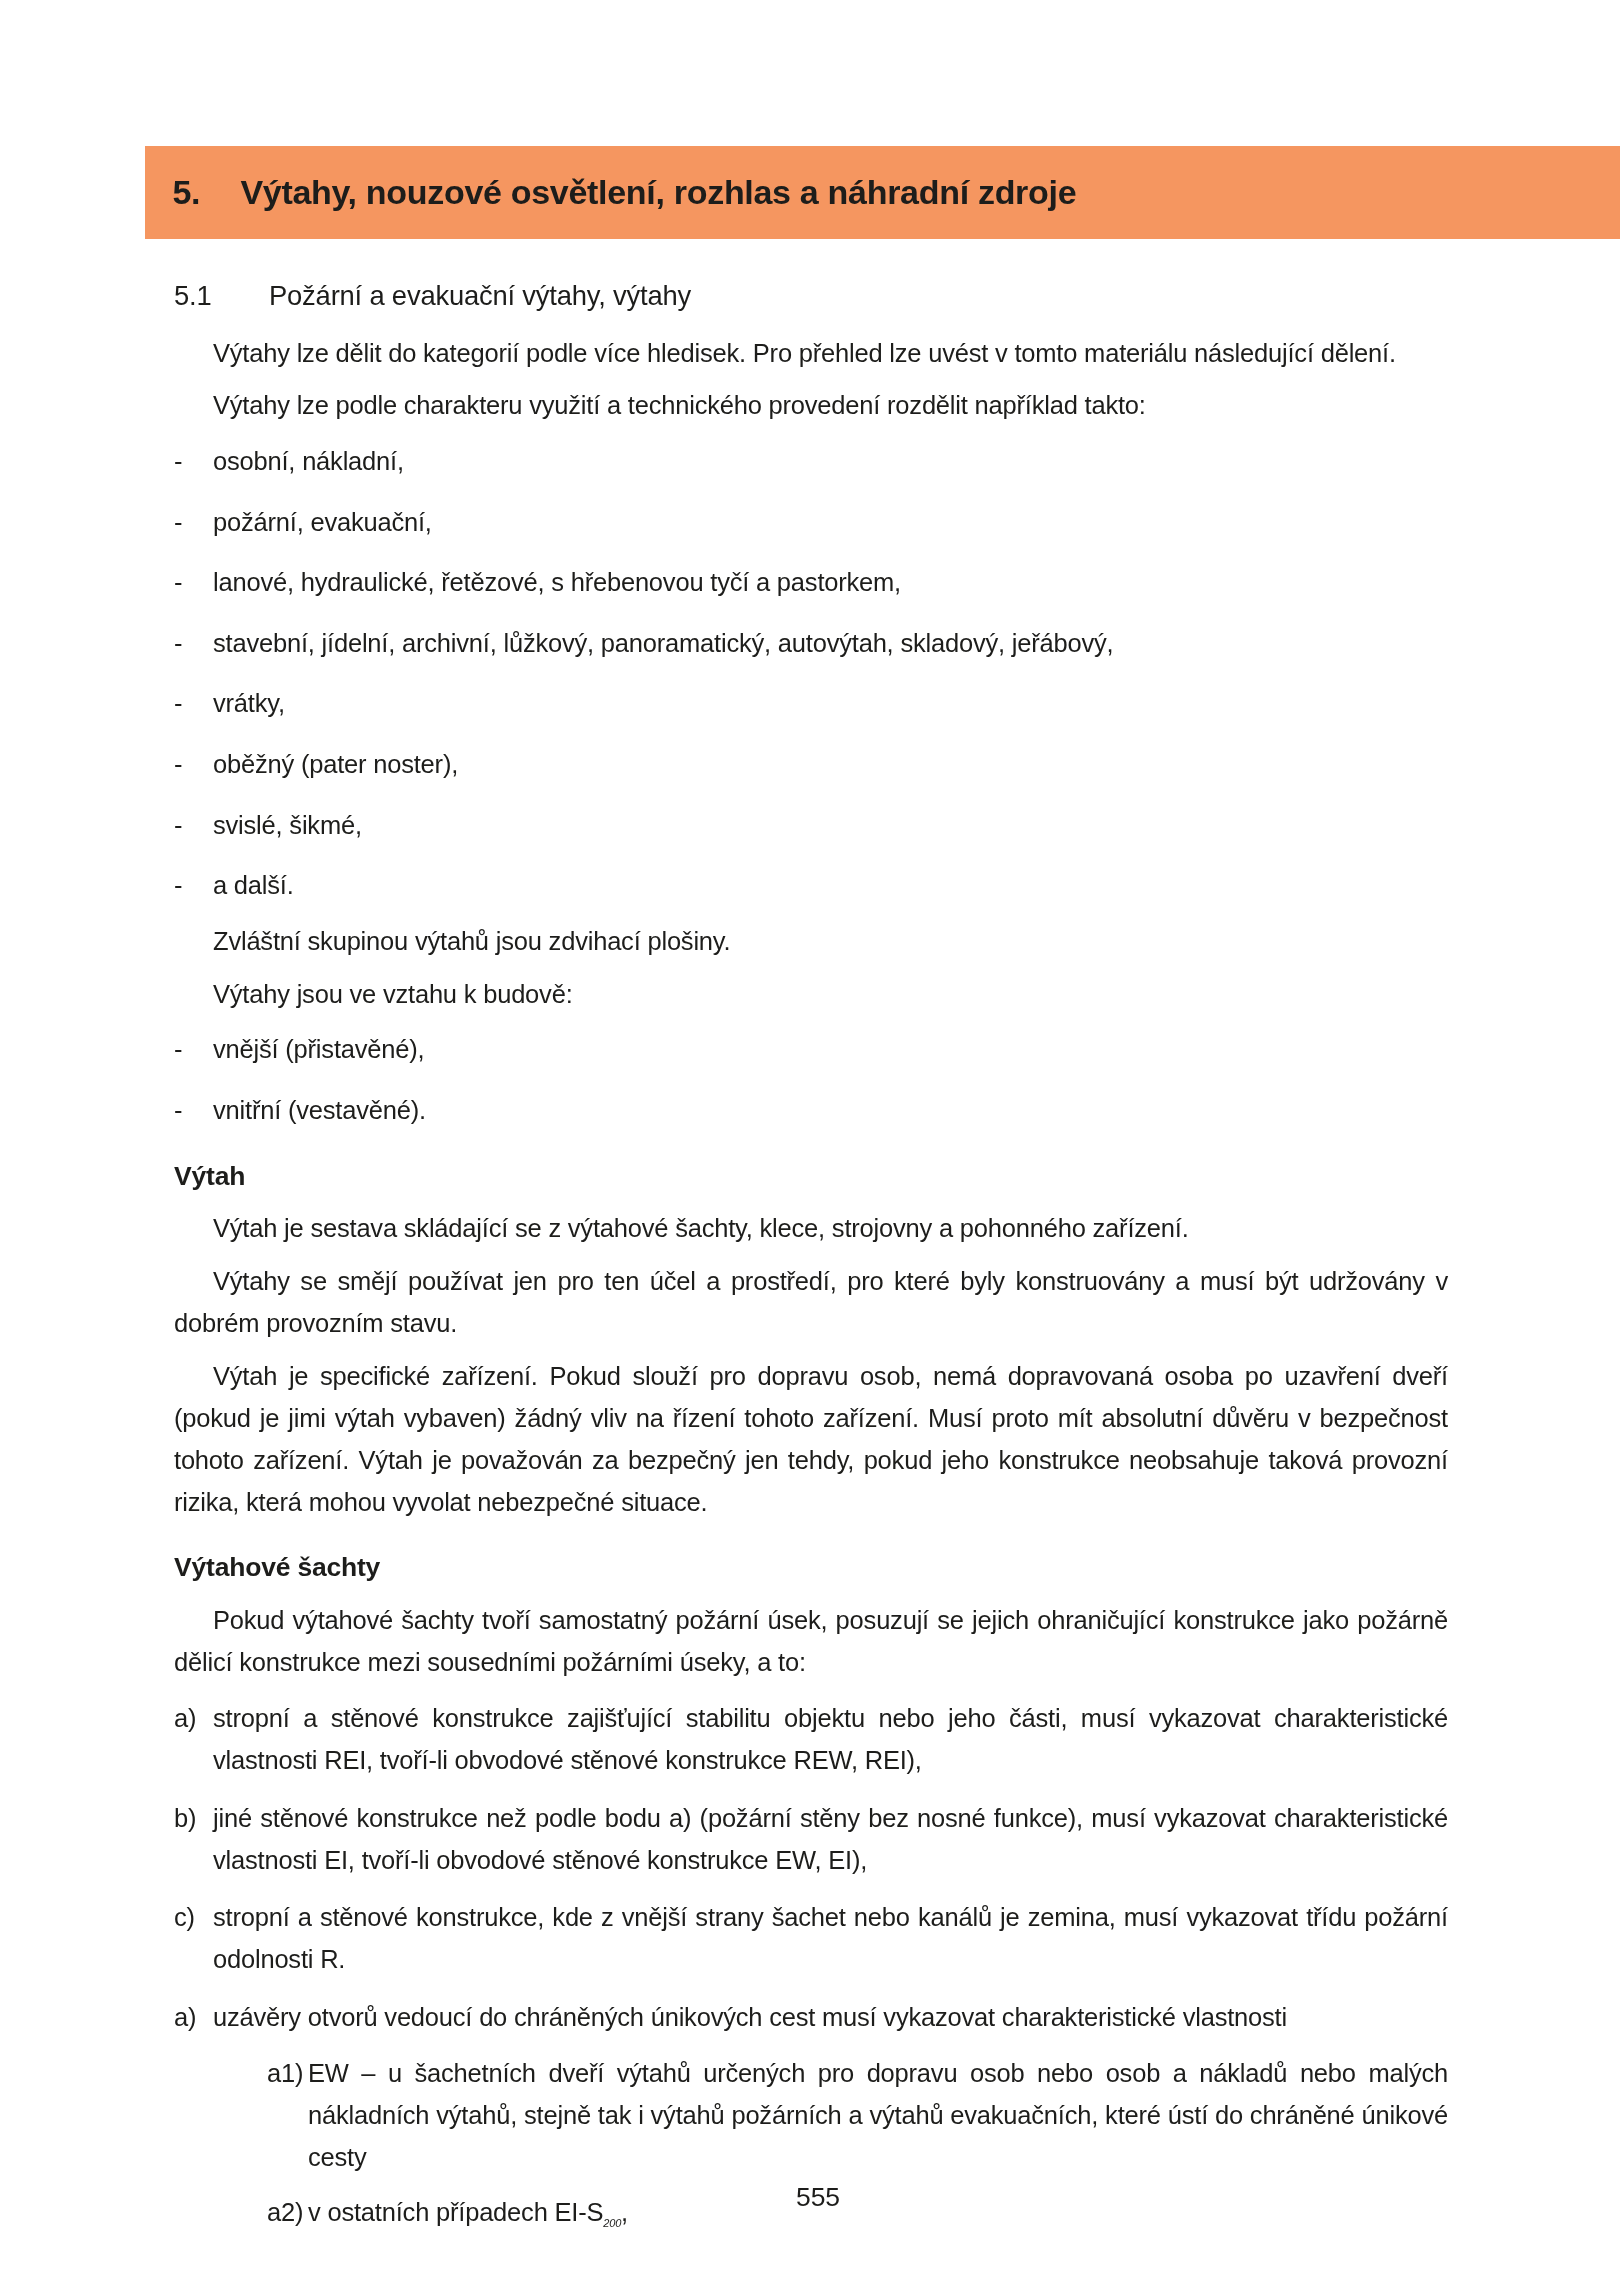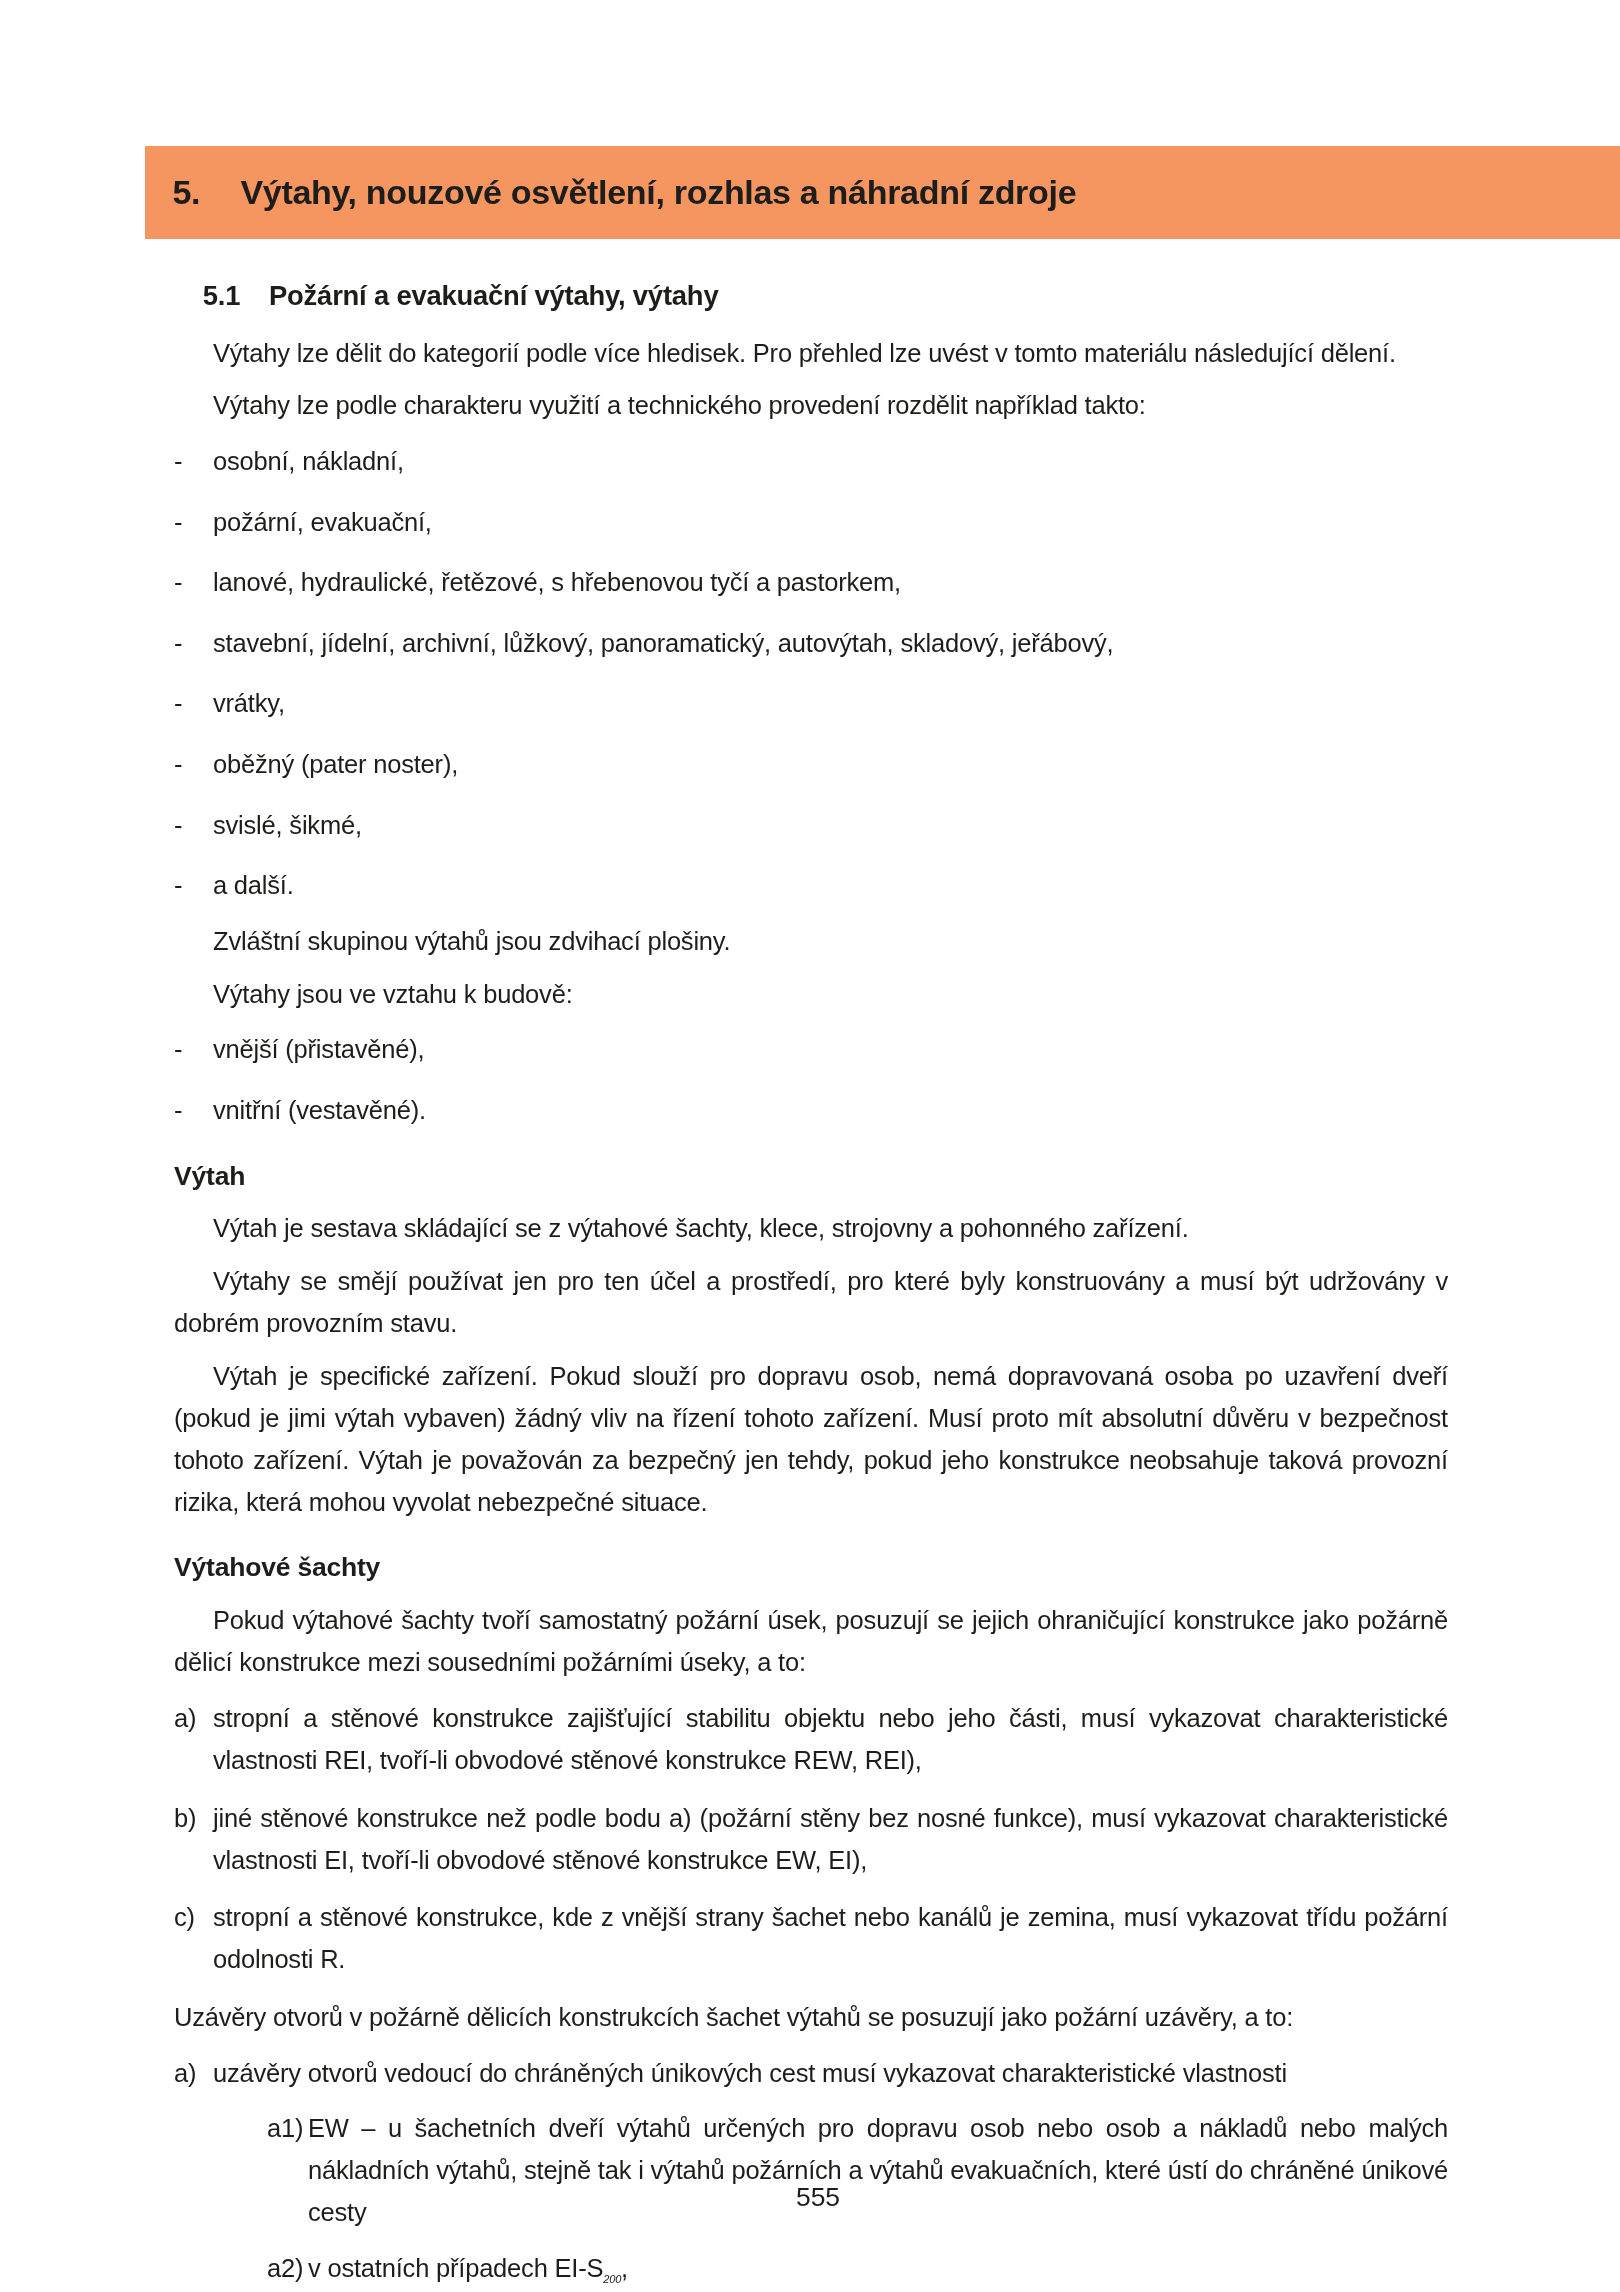--- a/index.html
+++ b/index.html
@@ -17,21 +17,21 @@
     font-size:34px;font-weight:bold;letter-spacing:-0.3px;
   }
   .chapter-banner .title{
     font-size:34px;font-weight:bold;letter-spacing:-0.3px;white-space:nowrap;
   }
   .content{
     position:absolute;left:174px;top:277px;width:1274px;
     font-size:25.5px;line-height:42px;letter-spacing:-0.2px;
   }
   .section-heading{
-    display:flex;font-size:27.4px;font-weight:bold;margin:0 0 17.6px 0;line-height:37px;text-align:center;
+    display:flex;font-size:27.4px;font-weight:normal;margin:0 0 17.6px 0;line-height:37px;
   }
   .section-heading .num{flex:none;width:95px;}
   p.para{
     margin:10.8px 0;text-align:justify;text-indent:39px;
   }
   p.para.noindent{text-indent:0;}
   h3.subheading{
     font-size:26.5px;font-weight:bold;margin:23.5px 0 7.8px 0;line-height:42px;
   }
   ul.dash-list{list-style:none;margin:13.7px 0;padding:0;}
@@ -104,21 +104,20 @@
   <h3 class="subheading">Výtahové šachty</h3>
 
   <p class="para">Pokud výtahové šachty tvoří samostatný požární úsek, posuzují se jejich ohraničující konstrukce jako požárně dělicí konstrukce mezi sousedními požárními úseky, a to:</p>
 
   <ol class="alpha-list">
     <li><span class="marker">a)</span><span>stropní a stěnové konstrukce zajišťující stabilitu objektu nebo jeho části, musí vykazovat charakteristické vlastnosti REI, tvoří-li obvodové stěnové konstrukce REW, REI),</span></li>
     <li><span class="marker">b)</span><span>jiné stěnové konstrukce než podle bodu a) (požární stěny bez nosné funkce), musí vykazovat charakteristické vlastnosti EI, tvoří-li obvodové stěnové konstrukce EW, EI),</span></li>
     <li><span class="marker">c)</span><span>stropní a stěnové konstrukce, kde z vnější strany šachet nebo kanálů je zemina, musí vykazovat třídu požární odolnosti R.</span></li>
   </ol>
 
-  <p class="para noindent">Uzávěry otvorů v požárně dělicích konstrukcích šachet výtahů se posuzují jako požární uzávěry, a to:</p>
 
   <ol class="alpha-list">
     <li>
       <span class="marker">a)</span><span>uzávěry otvorů vedoucí do chráněných únikových cest musí vykazovat charakteristické vlastnosti</span>
       <div class="sub-item">
         <span class="marker">a1)</span><span>EW – u šachetních dveří výtahů určených pro dopravu osob nebo osob a nákladů nebo malých nákladních výtahů, stejně tak i výtahů požárních a výtahů evakuačních, které ústí do chráněné únikové cesty</span>
       </div>
       <div class="sub-item">
         <span class="marker">a2)</span><span><span>v ostatních případech EI-S</span><sub>200</sub><span>,</span></span>
       </div>

